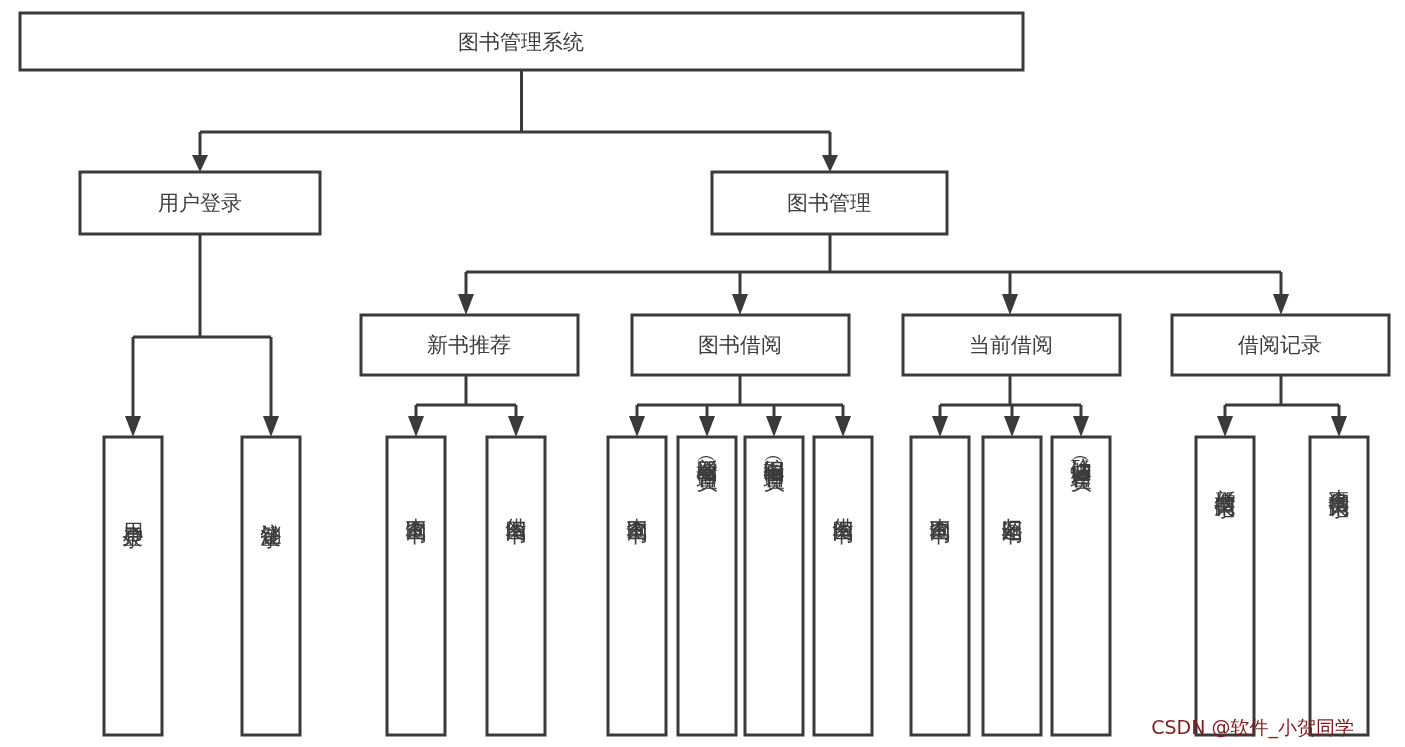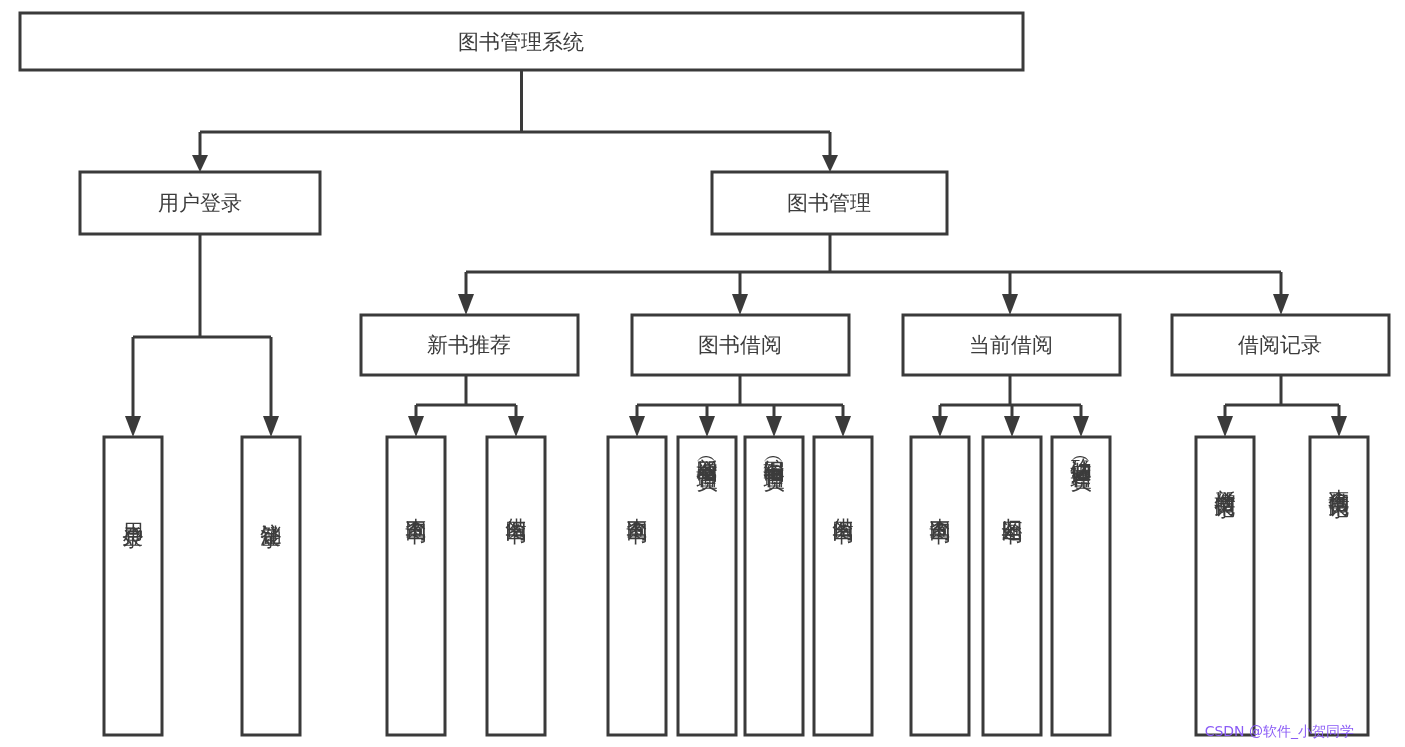--- a/index.html
+++ b/index.html
@@ -55,22 +55,22 @@
     writing-mode: vertical-rl;
     text-orientation: upright;
     text-anchor: middle;
     letter-spacing: 2px;
   }
   .watermark-text {
     position: absolute;
     right: 8px;
     bottom: 6px;
     font-family: "DejaVu Sans", "Liberation Sans", sans-serif;
-    font-size: 14px;
-    color: #8b5cf6;
+    font-size: 19px;
+    color: #7f1d1d;
     white-space: nowrap;
     user-select: none;
   }
 </style>
 </head>
 <body>
 
 <div id="diagram-root">
 
   <svg id="flowchart" viewBox="0 0 1405 747">

